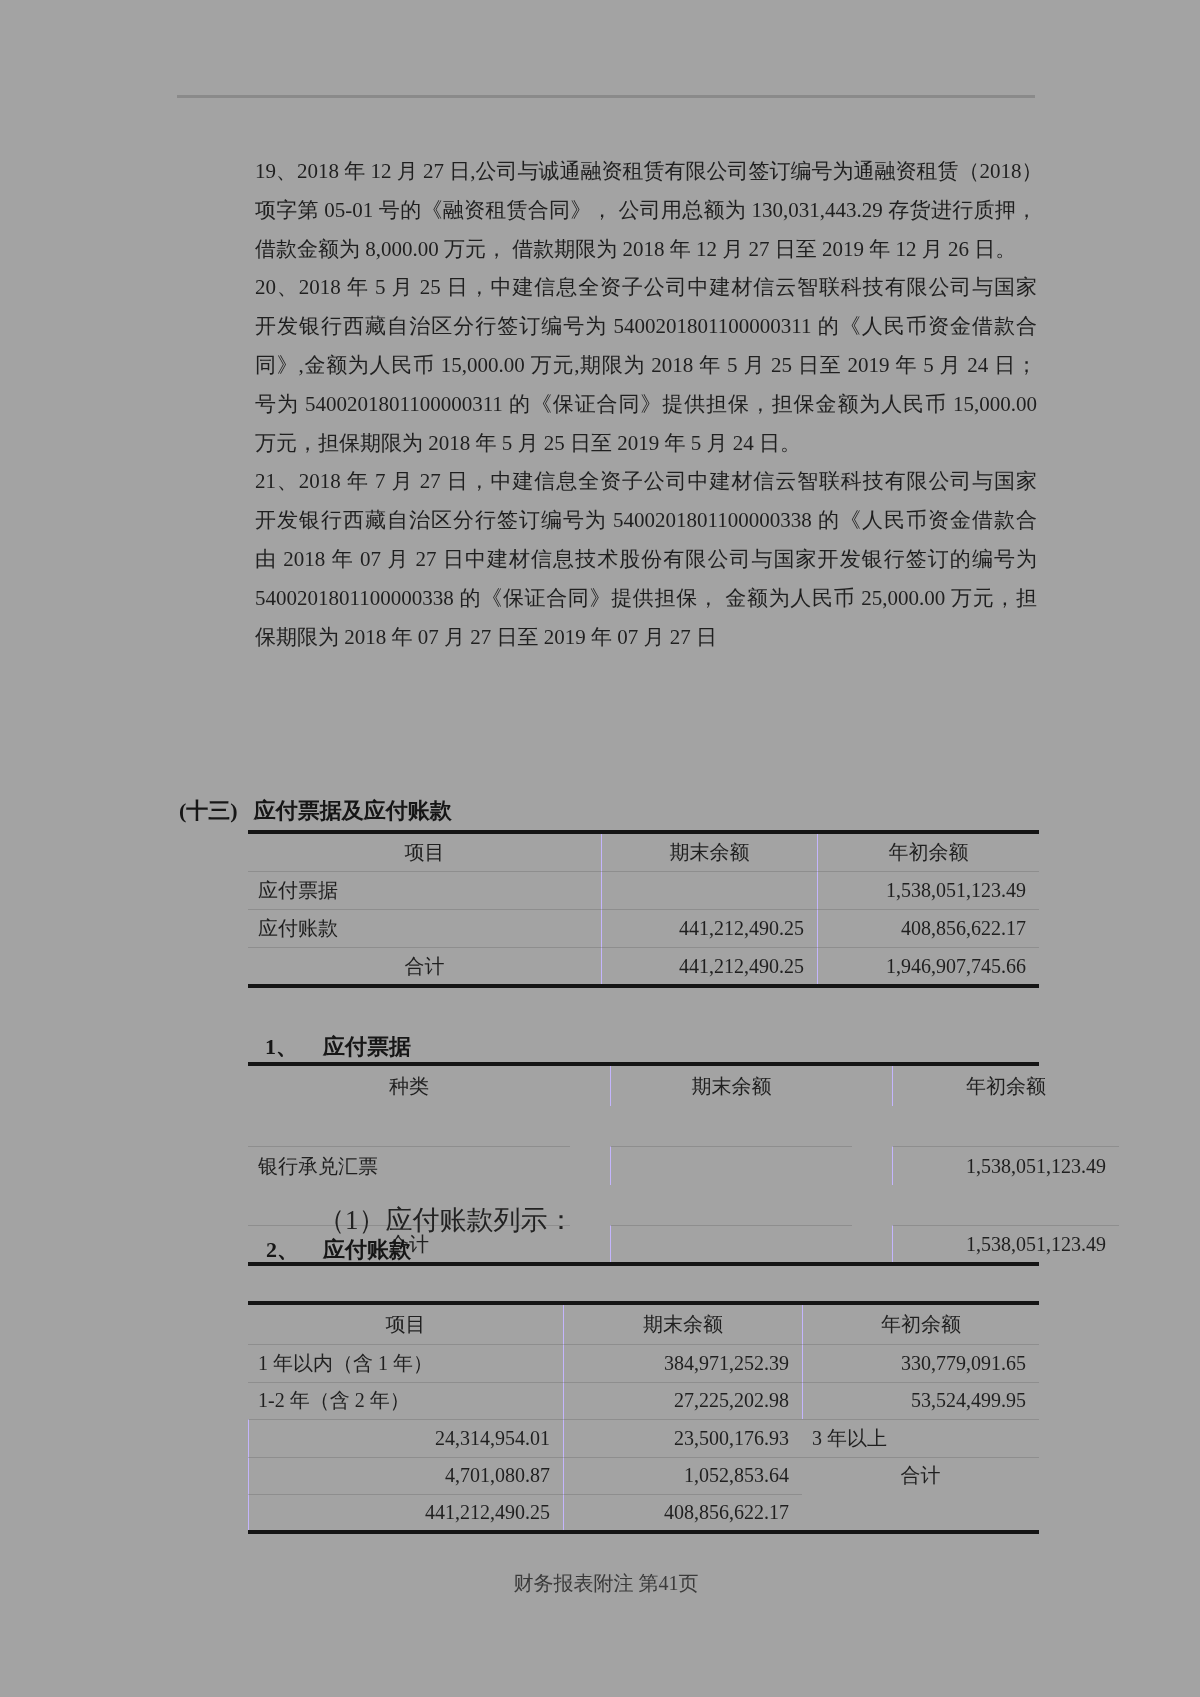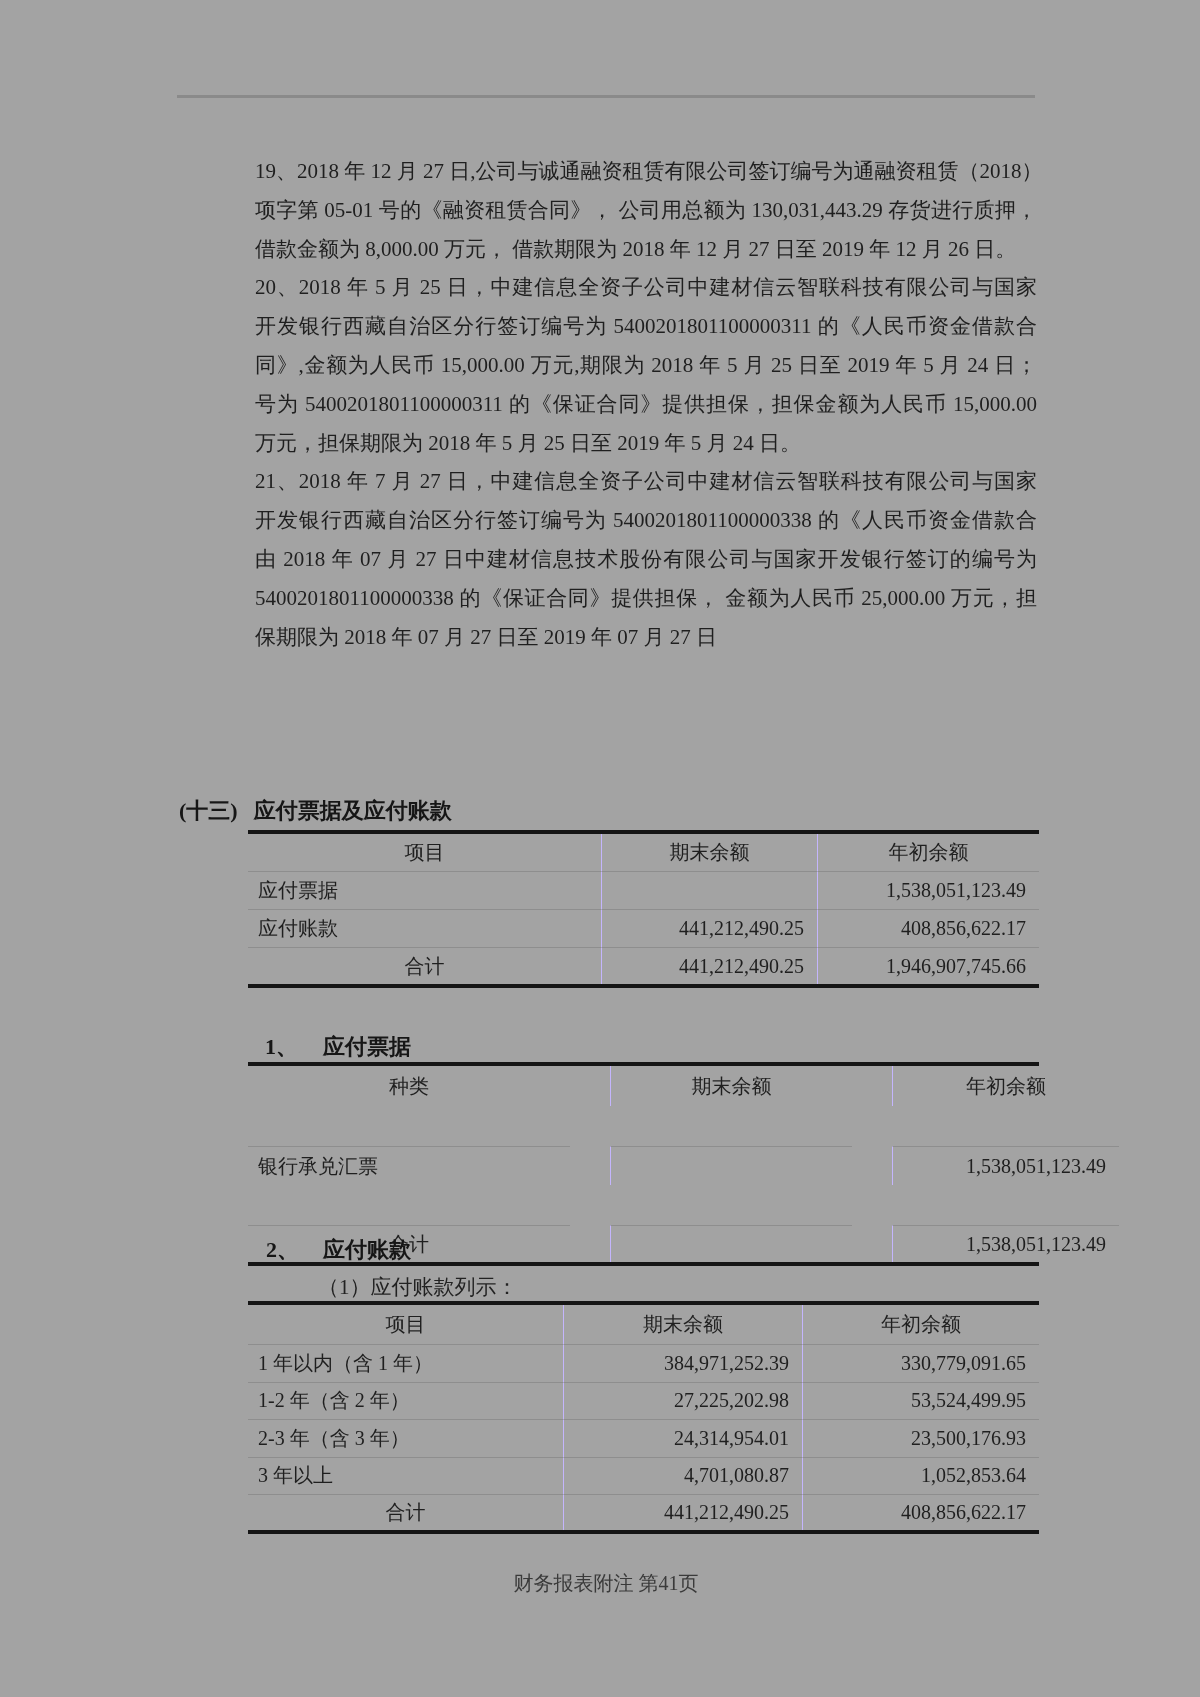--- a/index.html
+++ b/index.html
@@ -38,22 +38,22 @@
   .sub-heading{
     position:absolute;height:32px;display:flex;align-items:center;
     font-size:22px;font-weight:700;color:#161616;
   }
   .sub-heading .sub-num{display:inline-block;}
   .sub1{left:265px;top:1031px;}
   .sub1 .sub-num{width:58px;}
   .sub2{left:266px;top:1234px;}
   .sub2 .sub-num{width:57px;}
   .sub-item{
-    position:absolute;left:318px;top:1272px;height:30px;line-height:30px;
-    font-size:21px;color:#222;
+    position:absolute;left:318px;top:1205px;height:30px;line-height:30px;
+    font-size:27px;color:#222;
   }
   
   .tbl{
     position:absolute;left:248px;width:791px;
     display:grid;
     border-top:4px solid #151515;
     border-bottom:4px solid #151515;
     font-size:20px;
     background:transparent;
   }
@@ -160,21 +160,20 @@
     <div class="cell th c3">年初余额</div>
 
     <div class="cell td-item bt">1 年以内（含 1 年）</div>
     <div class="cell td-num c2 bt">384,971,252.39</div>
     <div class="cell td-num c3 bt">330,779,091.65</div>
 
     <div class="cell td-item bt">1-2 年（含 2 年）</div>
     <div class="cell td-num c2 bt">27,225,202.98</div>
     <div class="cell td-num c3 bt">53,524,499.95</div>
 
-    <div class="cell td-item bt">2-3 年（含 3 年）</div>
     <div class="cell td-num c2 bt">24,314,954.01</div>
     <div class="cell td-num c3 bt">23,500,176.93</div>
 
     <div class="cell td-item bt">3 年以上</div>
     <div class="cell td-num c2 bt">4,701,080.87</div>
     <div class="cell td-num c3 bt">1,052,853.64</div>
 
     <div class="cell td-total bt">合计</div>
     <div class="cell td-num c2 bt">441,212,490.25</div>
     <div class="cell td-num c3 bt">408,856,622.17</div>

